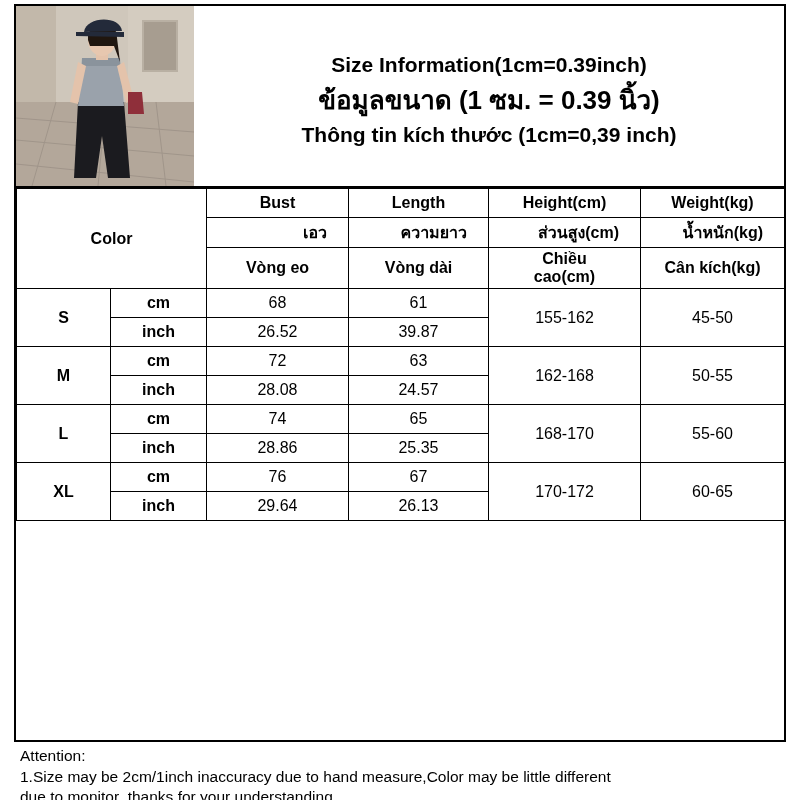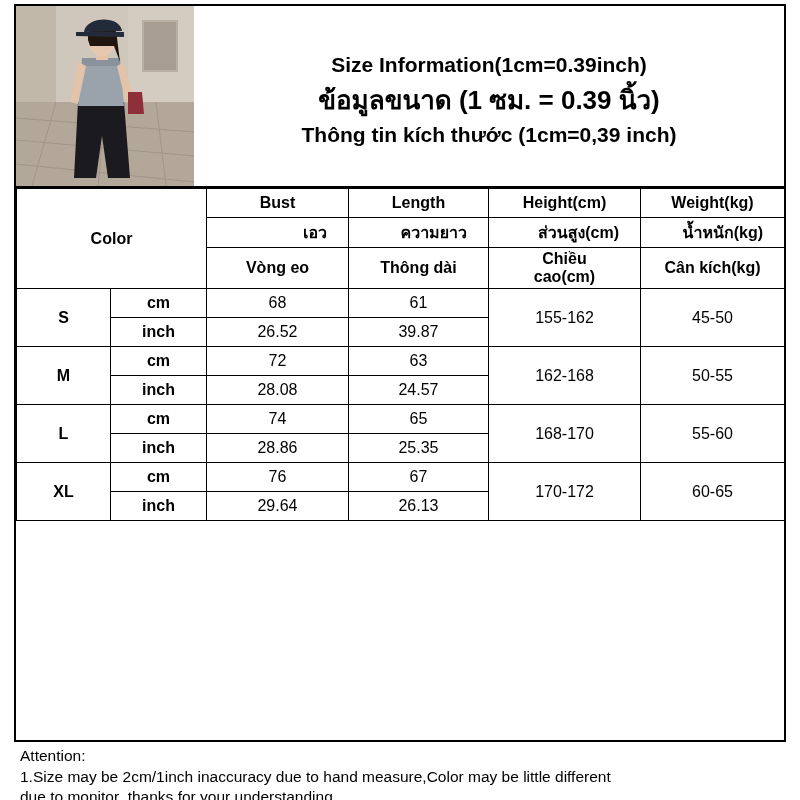--- a/index.html
+++ b/index.html
@@ -207,21 +207,21 @@
           <td class="hdr-cell">Weight(kg)</td>
         </tr>
         <tr>
           <td class="hdr-cell thai">เอว</td>
           <td class="hdr-cell thai">ความยาว</td>
           <td class="hdr-cell thai">ส่วนสูง(cm)</td>
           <td class="hdr-cell thai">น้ำหนัก(kg)</td>
         </tr>
         <tr>
           <td class="hdr-cell">Vòng eo</td>
-          <td class="hdr-cell">Thông dài</td>
+          <td class="hdr-cell">Vòng dài</td>
           <td class="hdr-cell">Chiều cao(cm)</td>
           <td class="hdr-cell">Cân kích(kg)</td>
         </tr>
 
         <tr>
           <td class="size-label" rowspan="2">S</td>
           <td class="unit-cell">cm</td>
           <td class="val-cell">68</td>
           <td class="val-cell">61</td>
           <td class="range-cell" rowspan="2">155-162</td>

